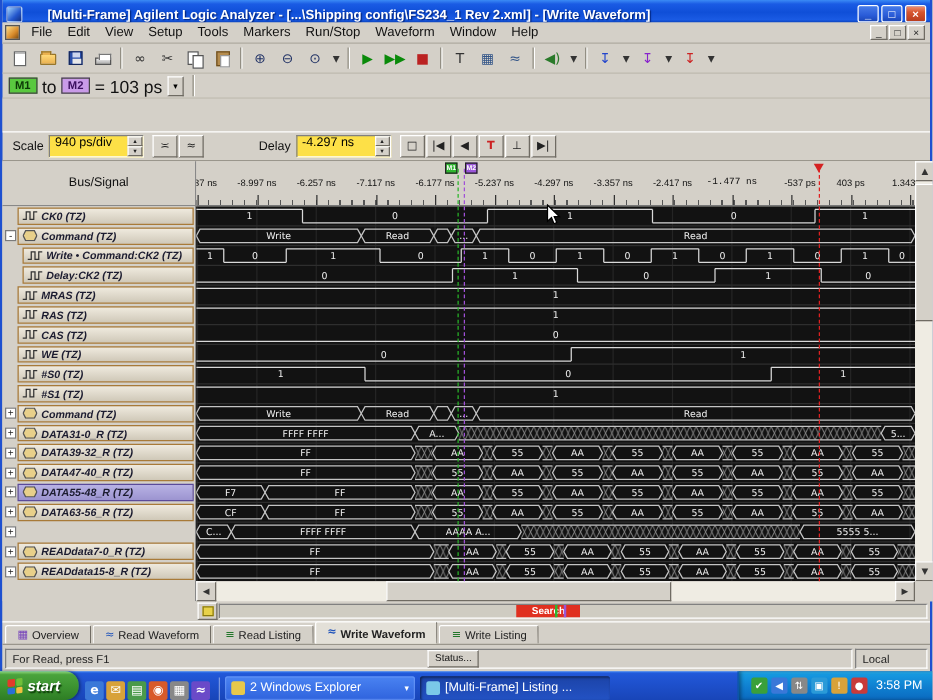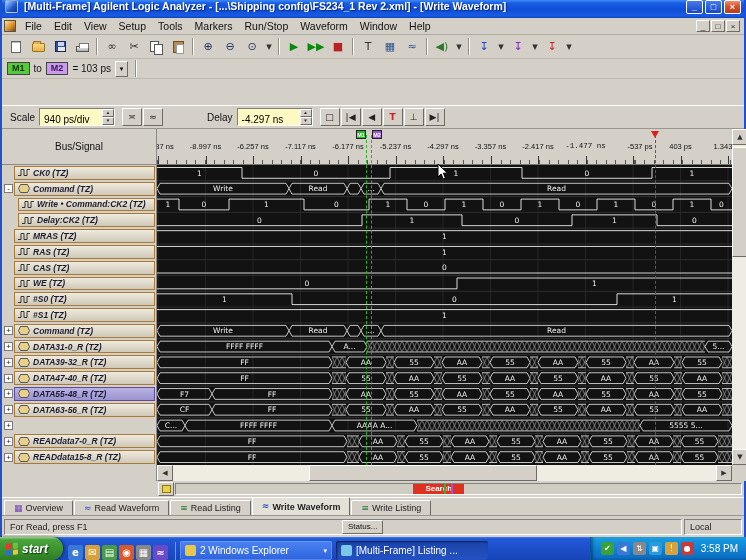--- a/index.html
+++ b/index.html
@@ -2,21 +2,21 @@
 <html><head>
 <meta charset="utf-8">
 <style>
   *{margin:0;padding:0;box-sizing:border-box;font-family:"Liberation Sans",sans-serif;user-select:none}
   html,body{width:746px;height:560px;overflow:hidden;background:#d4d0c8;position:relative}
   button{font-family:"Liberation Sans",sans-serif}
 
   #app{position:absolute;top:0;left:0;width:746px;height:537px;display:flex;flex-direction:column;border-left:2px solid #1e50d0;border-right:2px solid #1e50d0;background:#d4d0c8}
 
   
-  #titlebar{height:18px;flex:0 0 18px;background:linear-gradient(180deg,#3b8bf5 0%,#1a5be4 18%,#0f4fd8 55%,#1a5be4 88%,#0a41bb 100%);display:flex;align-items:flex-start;padding:0 3px;gap:6px}
+  #titlebar{height:18px;flex:0 0 18px;background:linear-gradient(180deg,#3b8bf5 0%,#1a5be4 18%,#0f4fd8 55%,#1a5be4 88%,#0a41bb 100%);display:flex;align-items:flex-end;padding:0 3px;gap:20px}
   .app-icon{width:13px;height:13px;background:linear-gradient(135deg,#9fd4ff,#2255cc 60%,#12307f);border:1px solid rgba(255,255,255,.5);border-radius:2px;flex:0 0 13px}
   .title-text{color:#fff;font-size:10.5px;font-weight:bold;text-shadow:1px 1px 1px #00237a;white-space:nowrap;overflow:hidden;flex:1}
   .wc{width:17px;height:14px;border:1px solid #fff;border-radius:2px;color:#fff;font-size:9px;line-height:11px;text-align:center;padding:0;background:linear-gradient(#477be8,#2a5cd8 60%,#1b47b8);font-weight:bold;cursor:default}
   .wc.close{background:linear-gradient(#ef9071,#d6552f 40%,#b83c1d)}
 
   
   #menubar{height:17px;flex:0 0 17px;background:#d4d0c8;display:flex;align-items:center;border-bottom:1px solid #aeaaa0;padding:0 2px}
   .child-icon{width:12px;height:12px;background:linear-gradient(135deg,#ffe08a,#d88a2a 60%,#7a4a10);border:1px solid #555;margin-right:3px}
   #menu-items{display:flex;flex:1}
   .menu-item{font-size:10.5px;padding:1px 6px;color:#111}
@@ -43,30 +43,30 @@
   .mi-copy::before,.mi-copy::after{content:"";position:absolute;width:7px;height:9px;background:#fff;border:1px solid #555}
   .mi-copy::before{left:0;top:0}
   .mi-copy::after{left:4px;top:3px}
   .mi-paste{width:11px;height:12px;background:#b58c4e;border:1px solid #6e4f1f;position:relative}
   .mi-paste::before{content:"";position:absolute;left:2px;top:2px;width:6px;height:8px;background:#fff;border:1px solid #999}
 
   #markerbar{height:20px;flex:0 0 20px;display:flex;align-items:center;gap:4px;padding-left:5px;border-bottom:1px solid #bdb9ae}
   .chip{font-size:9px;font-weight:bold;padding:1px 4px;border:1px solid #444;line-height:1}
   .chip.m1{background:#59c83f;color:#0c3a06}
   .chip.m2{background:#c99be8;color:#3c1060}
-  .mk-text{font-size:10px;color:#111}
+  .mk-text{font-size:14px;color:#111}
   .dd-btn{width:13px;height:16px;font-size:7px;background:#d4d0c8;border:1px solid;border-color:#fff #6f6b63 #6f6b63 #fff;padding:0}
 
   #gapband{height:26px;flex:0 0 26px;background:#d4d0c8}
 
   
   #scalebar{height:24px;flex:0 0 24px;display:flex;align-items:center;gap:4px;padding-left:8px;border-top:1px solid #fff;border-bottom:1px solid #9a968c}
   .lbl{font-size:10px;color:#111}
   .lbl2{margin-left:40px}
-  .field{display:flex;align-items:flex-end;background:#fef9c3;border:1px solid;border-color:#808080 #fff #fff #808080;height:18px}
+  .field{display:flex;align-items:flex-start;background:#fde047;border:1px solid;border-color:#808080 #fff #fff #808080;height:18px}
   .val{font-size:10px;padding:0 4px;width:62px;color:#000;white-space:nowrap;overflow:hidden}
   .spin{display:flex;flex-direction:column;width:12px;height:16px}
   .sp{flex:1;font-size:4.5px;line-height:4px;padding:0;background:#d4d0c8;border:1px solid;border-color:#fff #6f6b63 #6f6b63 #fff;color:#222}
   #scale-btns,#delay-btns{display:flex;gap:1px;margin-left:3px}
   .sd-btn{min-width:20px;height:18px;font-size:9px;background:#d4d0c8;border:1px solid;border-color:#fff #6f6b63 #6f6b63 #fff;padding:0 2px;color:#222;font-family:"DejaVu Sans",sans-serif}
 
   
   #main{flex:0 0 352px;height:352px;display:flex;background:#d4d0c8}
   #left-panel{width:155px;flex:0 0 155px;display:flex;flex-direction:column;border-right:1px solid #888}
   #bus-header{height:36px;flex:0 0 36px;display:flex;align-items:center;justify-content:center;font-size:10px;color:#111;border-bottom:1px solid #888;background:#d4d0c8}

